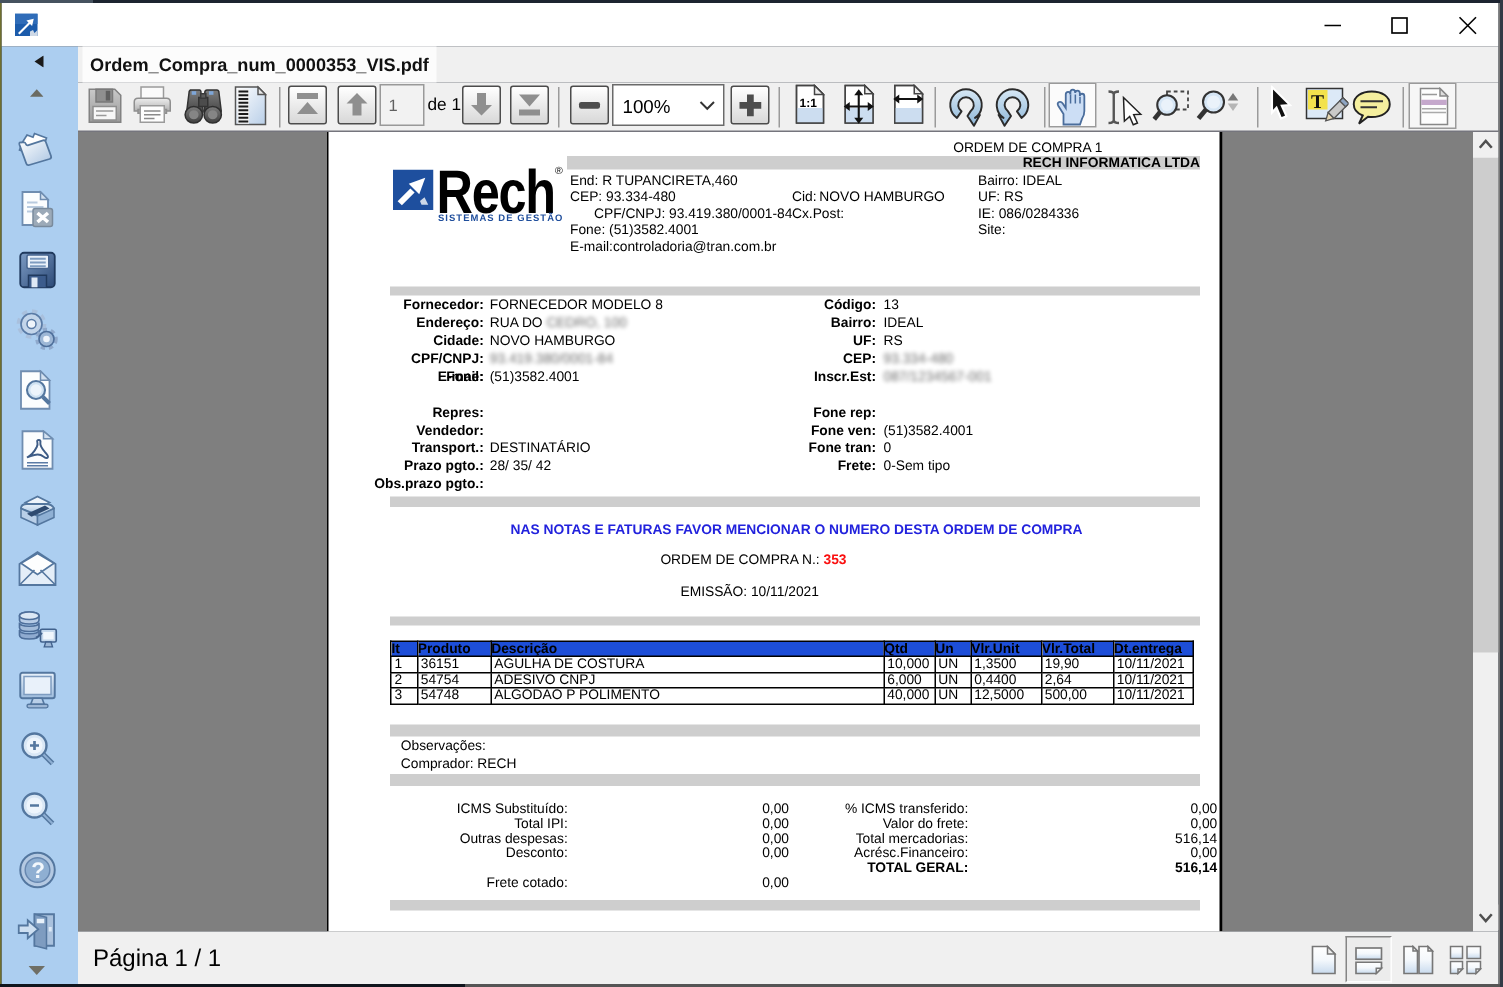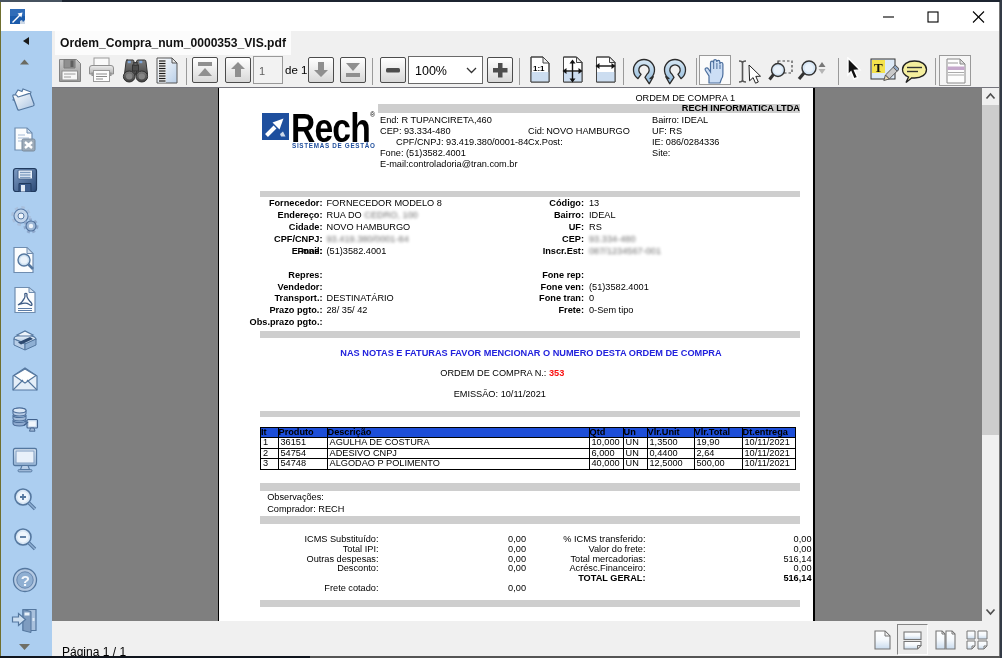--- a/index.html
+++ b/index.html
@@ -648,21 +648,21 @@
 <div class="abs" id="scrollbar">
   <div id="sb-thumb"></div>
   <div class="sbtn" style="top:0;"><svg width="17" height="17" viewBox="0 0 17 17">
         <path d="M4.5 10.5 L8.5 6 L12.5 10.5" fill="none" stroke="#505050" stroke-width="1.7"></path>
       </svg></div>
   <div class="sbtn" style="top:515px;"><svg width="17" height="17" viewBox="0 0 17 17">
         <path d="M4.5 6.5 L8.5 11 L12.5 6.5" fill="none" stroke="#505050" stroke-width="1.7"></path>
       </svg></div>
 </div>
 <div class="abs" id="statusbar">
-  <div class="abs" style="left:10px; top:24px; font-size:12px;">Página 1 / 1</div>
+  <div class="abs" style="left:10px; top:10px; font-size:16px;">Página 1 / 1</div>
   <svg class="stpg" style="left:822px; top:9px;" width="17" height="20" viewBox="0 0 17 20">
     <defs>
         <linearGradient id="stg" x1="0" y1="0" x2="0" y2="1">
           <stop offset="0" stop-color="#ffffff"></stop>
           <stop offset="0.5" stop-color="#f4f8fc"></stop>
           <stop offset="1" stop-color="#c9dbee"></stop>
         </linearGradient>
       </defs>
     <path d="M1 1 h10 l5 5 v13 h-15 z" fill="url(#stg)" stroke="#777" stroke-width="1.1"></path>
     <path d="M11 1 l5 5 h-5 z" fill="#eee" stroke="#777"></path>

